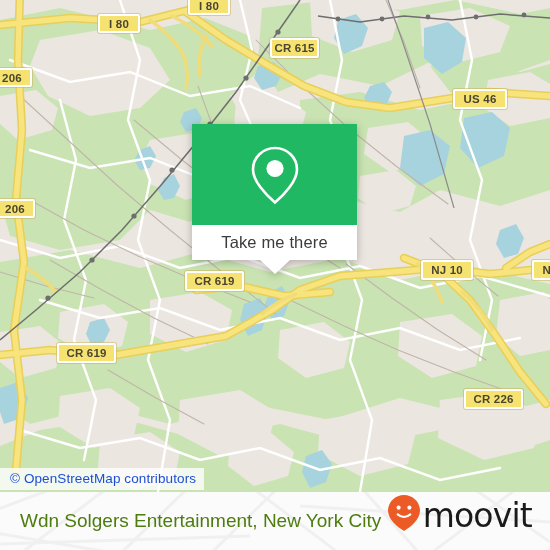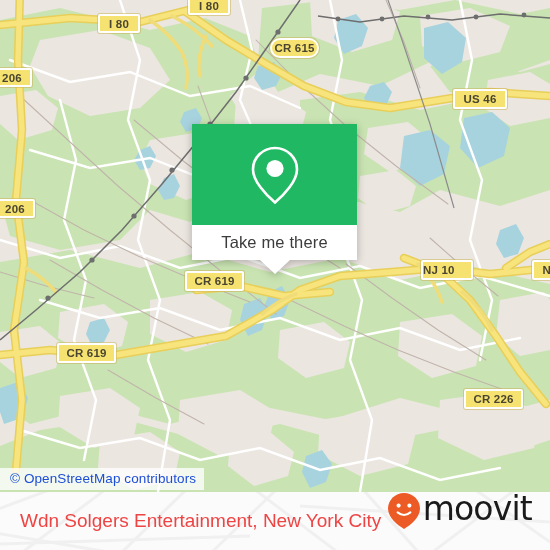--- a/index.html
+++ b/index.html
@@ -112,31 +112,31 @@
     left: 0;
     top: 0;
   }
   #footer-title {
     position: absolute;
     left: 20px;
     top: 0;
     height: 58px;
     line-height: 58px;
     font-size: 19px;
-    color: #ef4444;
+    color: #4d7c0f;
     white-space: nowrap;
     font-family: "Liberation Sans", sans-serif;
   }
   #brand {
     position: absolute;
     right: 18px;
     top: 0;
     height: 40px;
     display: flex;
-    align-items: flex-start;
+    align-items: flex-end;
     gap: 2px;
   }
   #brand-word {
     font-size: 33px;
     color: #1a1a1a;
     font-family: "DejaVu Sans", sans-serif;
     letter-spacing: -0.8px;
     line-height: 1;
     font-weight: 400;
   }
@@ -312,33 +312,33 @@
         </div>
         <div style="position: absolute; left: 188px; top: -4px; width: 42px; height: 19px; background: rgb(246, 226, 113); border: 2px solid rgb(255, 255, 255); box-sizing: border-box; border-radius: 2px; display: flex; align-items: center; justify-content: center; box-shadow: rgba(200, 180, 90, 0.55) 0px 0px 0px 1px;">
           <span style="font-family: &quot;Liberation Sans&quot;, sans-serif; font-weight: bold; font-size: 11.5px; color: rgb(74, 69, 48); white-space: nowrap; letter-spacing: 0.2px;">I 80</span>
         </div>
         <div style="position: absolute; left: -8px; top: 68px; width: 40px; height: 19px; background: rgb(246, 226, 113); border: 2px solid rgb(255, 255, 255); box-sizing: border-box; border-radius: 2px; display: flex; align-items: center; justify-content: center; box-shadow: rgba(200, 180, 90, 0.55) 0px 0px 0px 1px;">
           <span style="font-family: &quot;Liberation Sans&quot;, sans-serif; font-weight: bold; font-size: 11.5px; color: rgb(74, 69, 48); white-space: nowrap; letter-spacing: 0.2px;">206</span>
         </div>
         <div style="position: absolute; left: -5px; top: 199px; width: 40px; height: 19px; background: rgb(246, 226, 113); border: 2px solid rgb(255, 255, 255); box-sizing: border-box; border-radius: 2px; display: flex; align-items: center; justify-content: center; box-shadow: rgba(200, 180, 90, 0.55) 0px 0px 0px 1px;">
           <span style="font-family: &quot;Liberation Sans&quot;, sans-serif; font-weight: bold; font-size: 11.5px; color: rgb(74, 69, 48); white-space: nowrap; letter-spacing: 0.2px;">206</span>
         </div>
-        <div style="position: absolute; left: 270px; top: 38px; width: 49px; height: 20px; background: rgb(246, 226, 113); border: 2px solid rgb(255, 255, 255); box-sizing: border-box; border-radius: 10px; display: flex; align-items: center; justify-content: center; box-shadow: rgba(200, 180, 90, 0.55) 0px 0px 0px 1px;">
+        <div style="position: absolute; left: 270px; top: 38px; width: 49px; height: 20px; background: rgb(246, 226, 113); border: 2px solid rgb(255, 255, 255); box-sizing: border-box; border-radius: 2px; display: flex; align-items: center; justify-content: center; box-shadow: rgba(200, 180, 90, 0.55) 0px 0px 0px 1px;">
           <span style="font-family: &quot;Liberation Sans&quot;, sans-serif; font-weight: bold; font-size: 11.5px; color: rgb(74, 69, 48); white-space: nowrap; letter-spacing: 0.2px;">CR 615</span>
         </div>
         <div style="position: absolute; left: 426px; top: 89px; width: 54px; height: 20px; background: rgb(246, 226, 113); border: 2px solid rgb(255, 255, 255); box-sizing: border-box; border-radius: 2px; display: flex; align-items: center; justify-content: center; box-shadow: rgba(200, 180, 90, 0.55) 0px 0px 0px 1px; margin-left: 27px;">
           <span style="font-family: &quot;Liberation Sans&quot;, sans-serif; font-weight: bold; font-size: 11.5px; color: rgb(74, 69, 48); white-space: nowrap; letter-spacing: 0.2px;">US 46</span>
         </div>
         <div style="position: absolute; left: 185px; top: 271px; width: 59px; height: 20px; background: rgb(246, 226, 113); border: 2px solid rgb(255, 255, 255); box-sizing: border-box; border-radius: 2px; display: flex; align-items: center; justify-content: center; box-shadow: rgba(200, 180, 90, 0.55) 0px 0px 0px 1px;">
           <span style="font-family: &quot;Liberation Sans&quot;, sans-serif; font-weight: bold; font-size: 11.5px; color: rgb(74, 69, 48); white-space: nowrap; letter-spacing: 0.2px;">CR 619</span>
         </div>
         <div style="position: absolute; left: 57px; top: 343px; width: 59px; height: 20px; background: rgb(246, 226, 113); border: 2px solid rgb(255, 255, 255); box-sizing: border-box; border-radius: 2px; display: flex; align-items: center; justify-content: center; box-shadow: rgba(200, 180, 90, 0.55) 0px 0px 0px 1px;">
           <span style="font-family: &quot;Liberation Sans&quot;, sans-serif; font-weight: bold; font-size: 11.5px; color: rgb(74, 69, 48); white-space: nowrap; letter-spacing: 0.2px;">CR 619</span>
         </div>
-        <div style="position: absolute; left: 421px; top: 260px; width: 52px; height: 20px; background: rgb(246, 226, 113); border: 2px solid rgb(255, 255, 255); box-sizing: border-box; border-radius: 2px; display: flex; align-items: center; box-shadow: rgba(200, 180, 90, 0.55) 0px 0px 0px 1px;">
+        <div style="position: absolute; left: 421px; top: 260px; width: 52px; height: 20px; background: rgb(246, 226, 113); border: 2px solid rgb(255, 255, 255); box-sizing: border-box; border-radius: 2px; display: flex; align-items: center; justify-content: center; box-shadow: rgba(200, 180, 90, 0.55) 0px 0px 0px 1px;">
           <span style="font-family: &quot;Liberation Sans&quot;, sans-serif; font-weight: bold; font-size: 11.5px; color: rgb(74, 69, 48); white-space: nowrap; letter-spacing: 0.2px;">NJ 10</span>
         </div>
         <div style="position: absolute; left: 532px; top: 260px; width: 36px; height: 20px; background: rgb(246, 226, 113); border: 2px solid rgb(255, 255, 255); box-sizing: border-box; border-radius: 2px; display: flex; align-items: center; justify-content: center; box-shadow: rgba(200, 180, 90, 0.55) 0px 0px 0px 1px;">
           <span style="font-family: &quot;Liberation Sans&quot;, sans-serif; font-weight: bold; font-size: 11.5px; color: rgb(74, 69, 48); white-space: nowrap; letter-spacing: 0.2px;">NJ</span>
         </div>
         <div style="position: absolute; left: 464px; top: 389px; width: 59px; height: 20px; background: rgb(246, 226, 113); border: 2px solid rgb(255, 255, 255); box-sizing: border-box; border-radius: 2px; display: flex; align-items: center; justify-content: center; box-shadow: rgba(200, 180, 90, 0.55) 0px 0px 0px 1px;">
           <span style="font-family: &quot;Liberation Sans&quot;, sans-serif; font-weight: bold; font-size: 11.5px; color: rgb(74, 69, 48); white-space: nowrap; letter-spacing: 0.2px;">CR 226</span>
         </div>
       </div>
 

